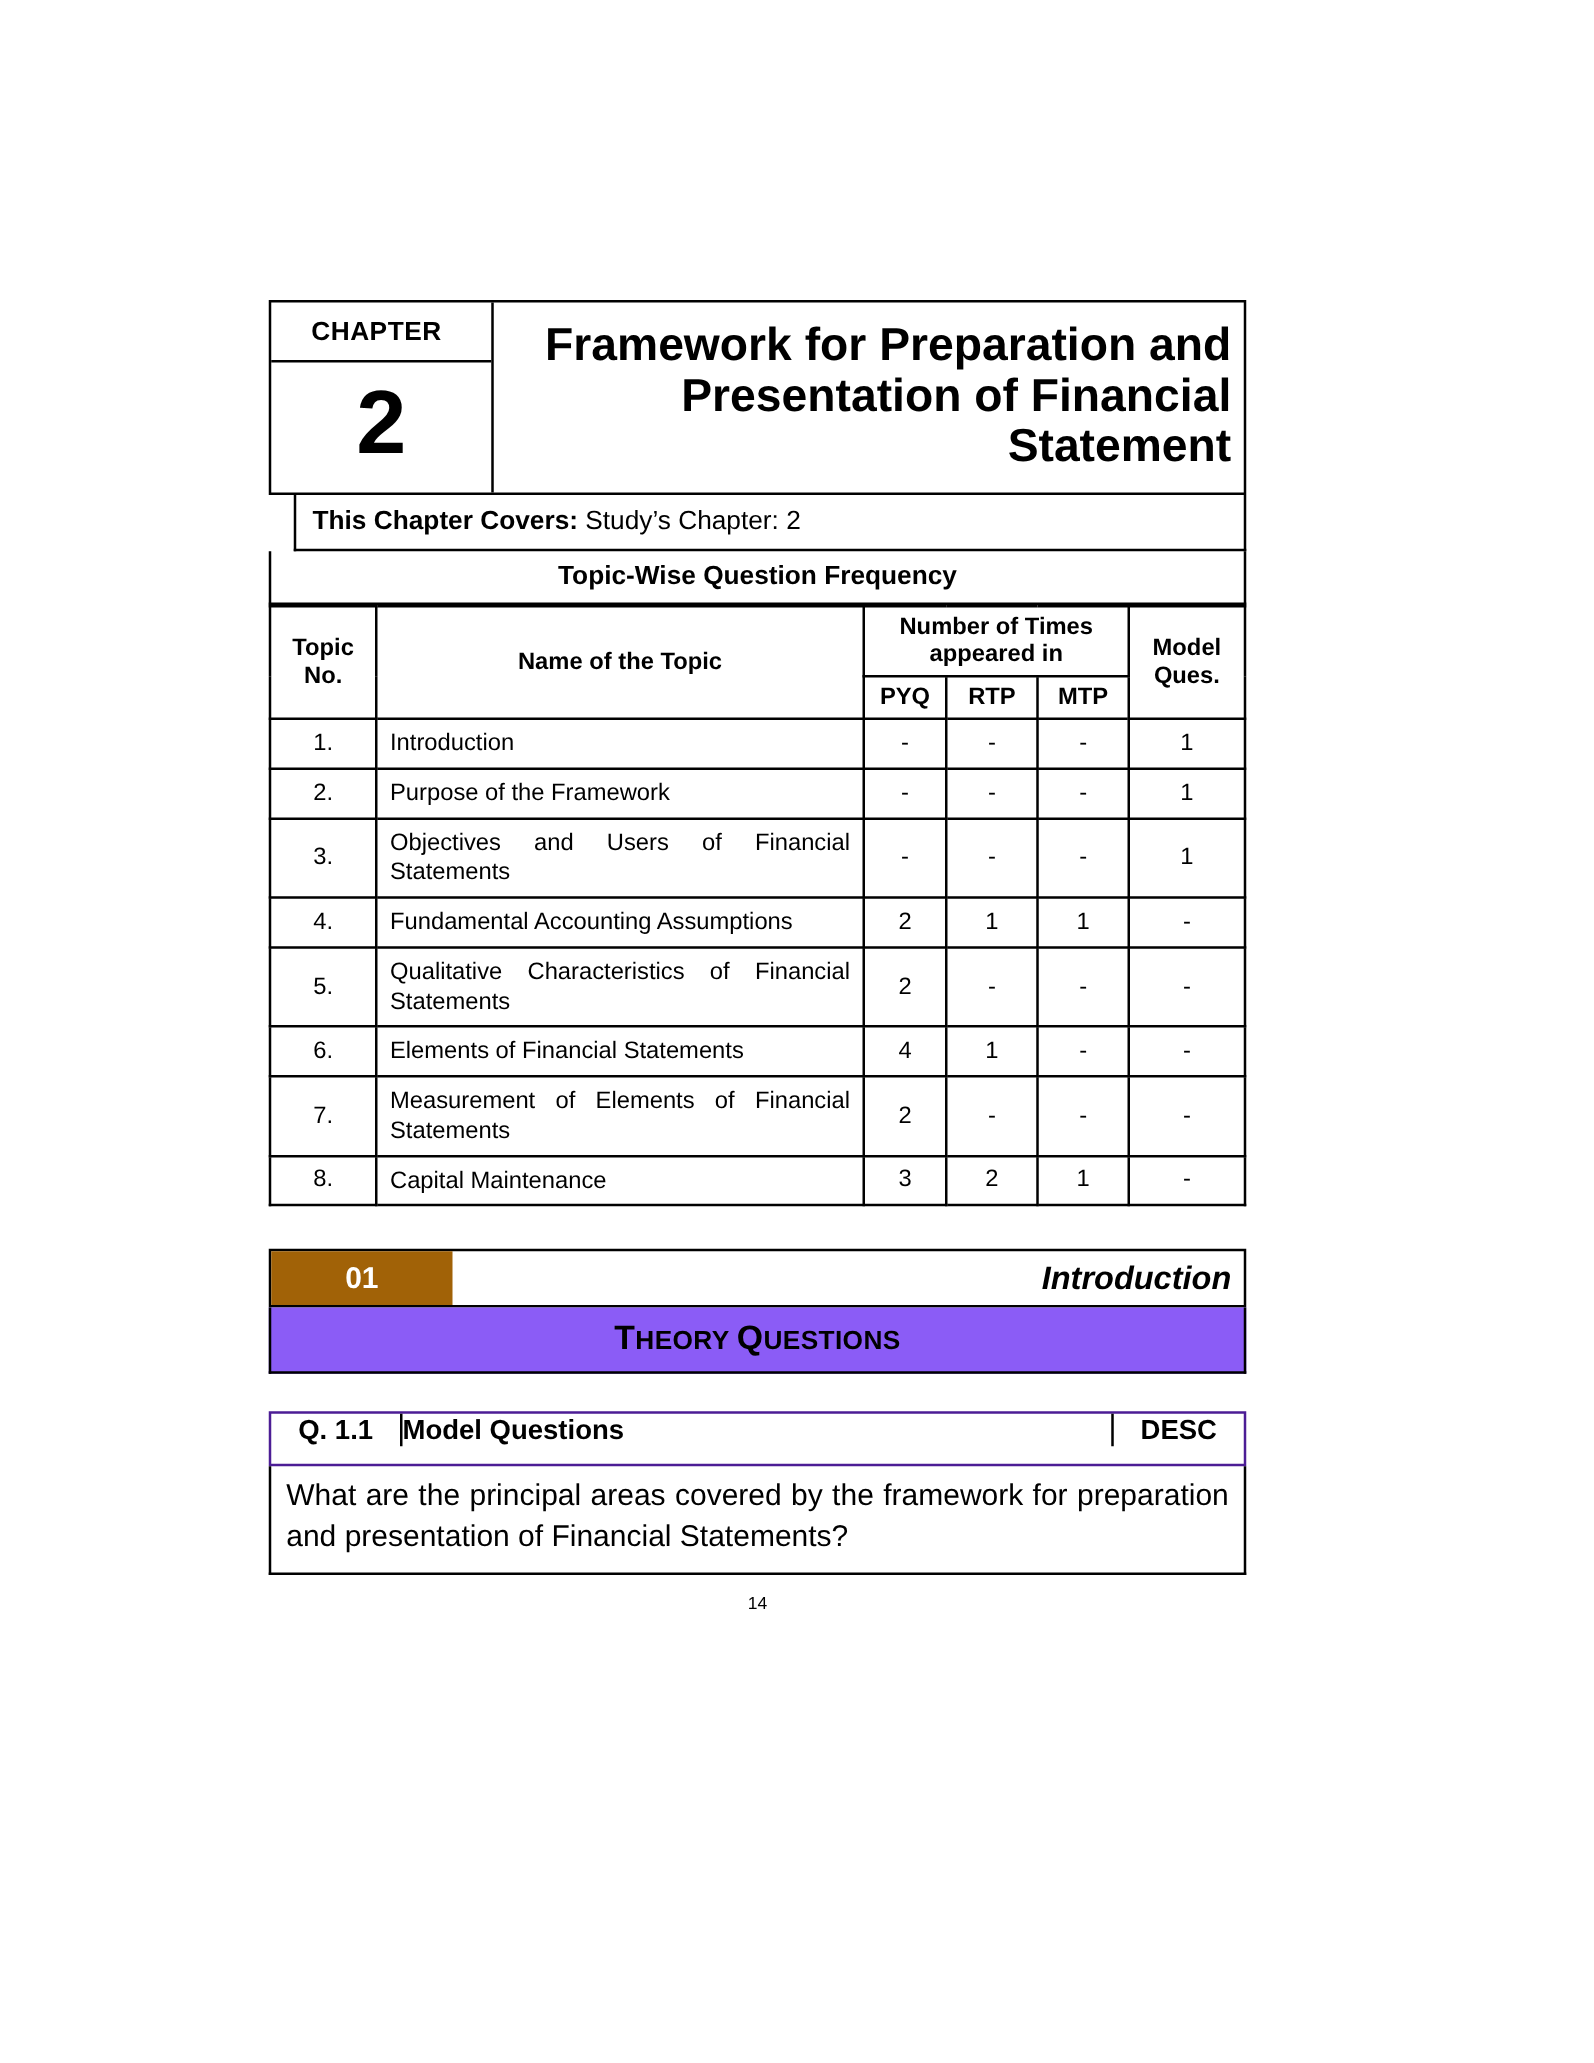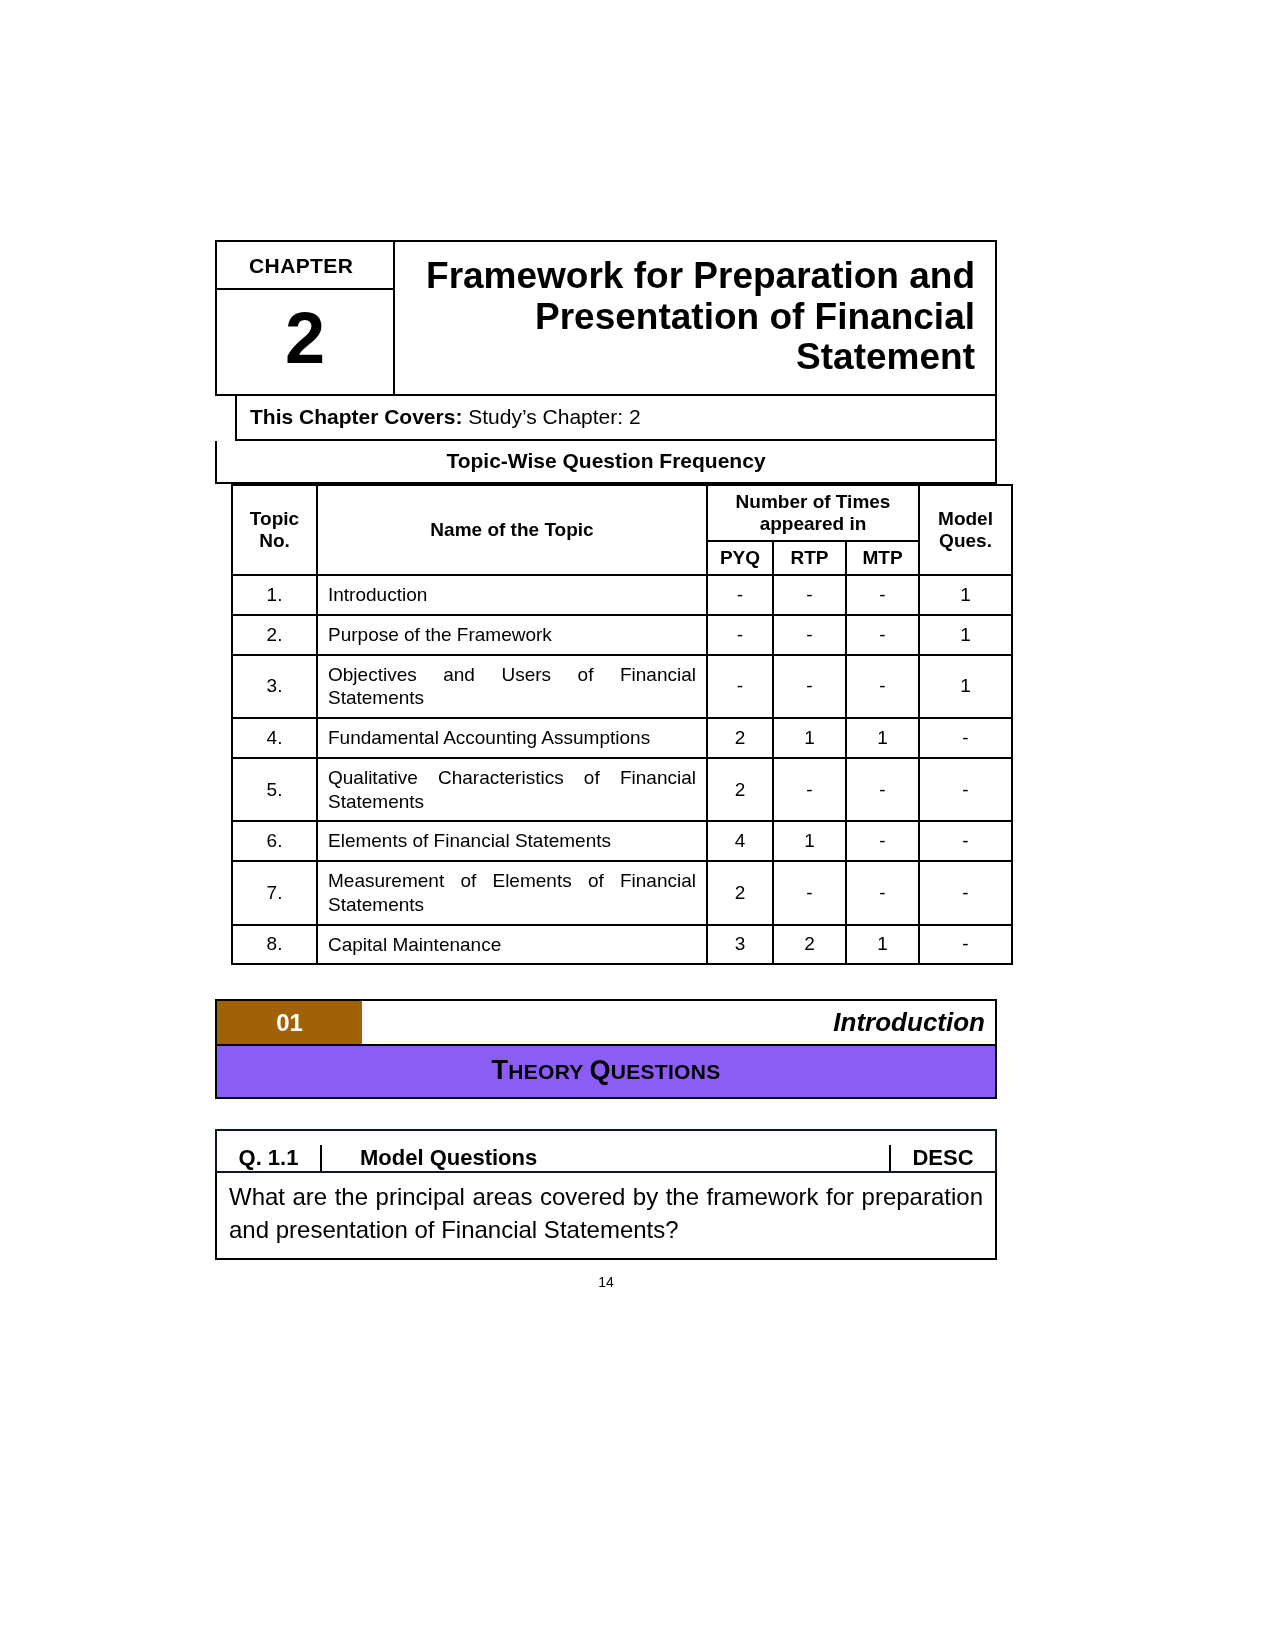--- a/index.html
+++ b/index.html
@@ -53,21 +53,21 @@
     font-weight: bold;
     line-height: 1;
     padding-bottom: 8px;
   }
   .chapter-title {
     flex: 1;
     text-align: right;
     font-size: 37px;
     font-weight: bold;
     line-height: 1.1;
-    padding: 14px 20px 16px 14px;
+    padding: 14px 10px 16px 14px;
     box-sizing: border-box;
   }
 
   
   .covers-row {
     border: 2px solid #000;
     border-top: none;
     padding: 9px 0 10px 13px;
     font-size: 21px;
     box-sizing: border-box;
@@ -83,21 +83,20 @@
     font-size: 21px;
     font-weight: bold;
     padding: 8px 0 9px;
     box-sizing: border-box;
   }
   table.freq {
     border-collapse: collapse;
     width: 100%;
     font-size: 19px;
     table-layout: fixed;
-    margin-left: 16px;
   }
   table.freq td, table.freq th {
     border: 2px solid #000;
     box-sizing: border-box;
   }
   table.freq thead th {
     font-weight: bold;
     text-align: center;
     padding: 5px 2px;
   }
@@ -159,25 +158,24 @@
     font-size: 27px;
     font-weight: bold;
     letter-spacing: 0.3px;
   }
   .smallcaps .sc { font-size: 21px; }
 
   
   .q-block { margin-top: 30px; }
   .q-head {
     display: flex;
-    border: 2px solid #0f172a;
+    border: 2px solid #4c1d95;
     box-sizing: border-box;
     height: 44px;
-    align-items: flex-end;
-    gap: 38px;
+    align-items: flex-start;
   }
   .q-id {
     width: 103px;
     flex: 0 0 103px;
     border-right: 2px solid #000;
     display: flex;
     align-items: center;
     justify-content: center;
     font-size: 22px;
     font-weight: bold;

